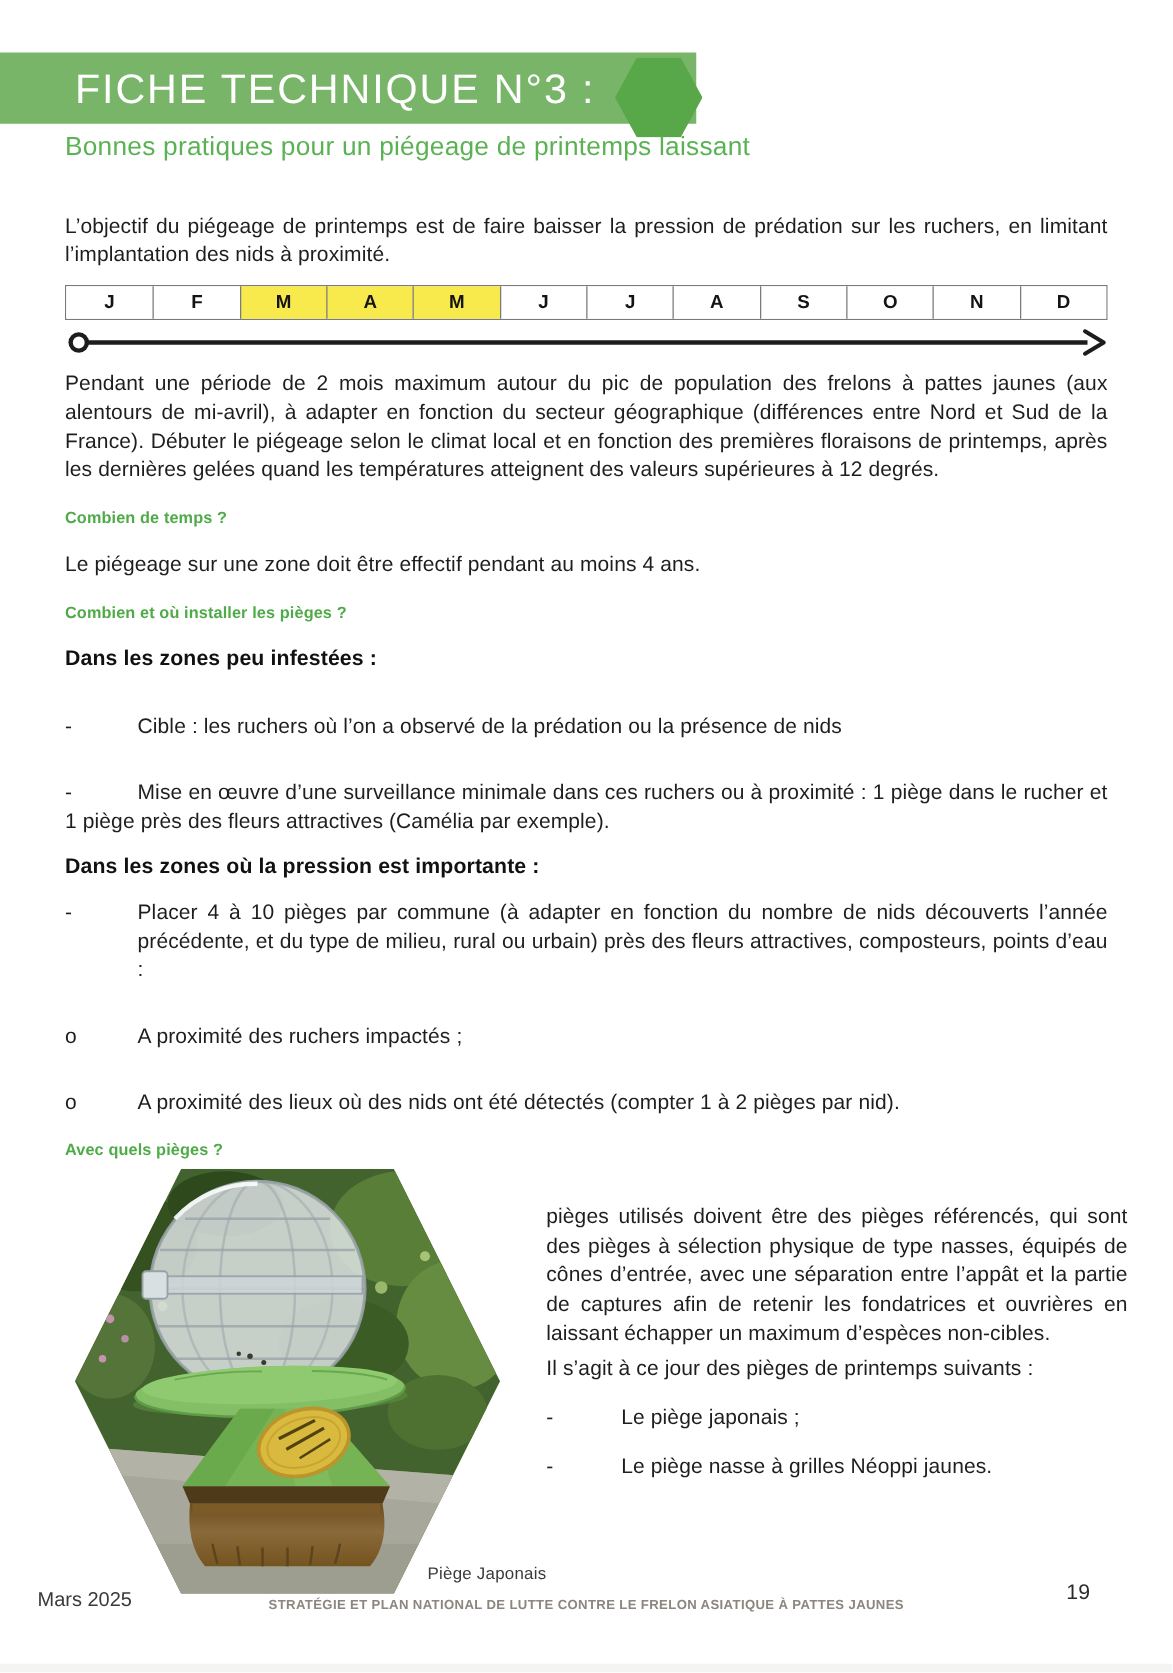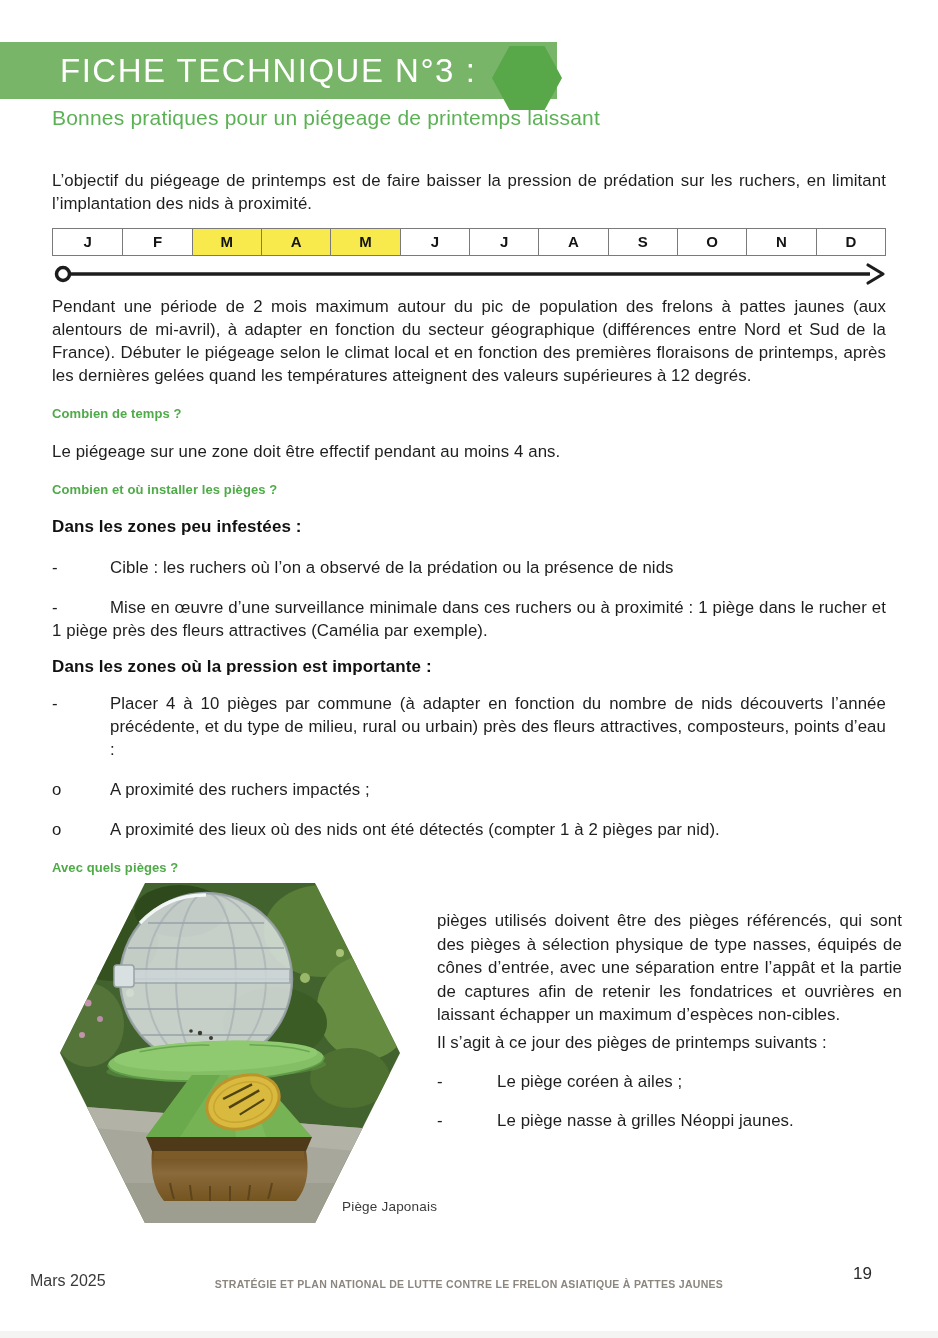--- a/index.html
+++ b/index.html
@@ -34,21 +34,21 @@
     position:absolute;top:106px;left:52px;font-size:21px;color:var(--subtitle-green);
     font-weight:400;letter-spacing:0.2px;white-space:nowrap;
   }
   
   .content{position:absolute;top:160px;left:52px;width:834px;}
   p{margin:0;font-size:16.8px;line-height:23px;letter-spacing:0.1px;}
   .para{margin-top:9px;text-align:justify;}
   .gap{margin-top:14px;}
   .h-green{margin-top:15px;font-size:13px;line-height:24px;font-weight:bold;color:var(--heading-green);}
   .h-bold{margin-top:13px;font-size:17px;line-height:24px;font-weight:bold;color:#111;}
-  .li{margin-top:17px;text-align:justify;}
+  .li{margin-top:30px;text-align:justify;}
   .li.single{text-align:left;}
   .marker{display:inline-block;width:58px;}
   .li-hang{margin-top:13px;padding-left:58px;position:relative;text-align:justify;}
   .marker-abs{position:absolute;left:0;top:0;}
   .tight{font-size:16.4px;letter-spacing:0;word-spacing:-1px;white-space:nowrap;text-align:left;}
   
   .cal{
     margin-top:13px;display:grid;grid-template-columns:repeat(12,1fr);
     border:1.5px solid var(--table-border);
   }
@@ -221,21 +221,21 @@
           <path d="M110,300 q2,10 4,16 M130,302 q1,10 2,15 M150,303 q0,10 0,15 M170,303 q0,10 0,15 M190,302 q-1,10 -2,15 M212,300 q-2,10 -4,16" fill="none" stroke="#5c441d" stroke-width="2"></path>
           <rect x="94" y="268" width="150" height="8" fill="#7d5c29" opacity="0.9"></rect>
         </g>
       </svg>
       <div class="fig-caption">Piège Japonais</div>
     </div>
 
     <div class="right-col">
       <p class="desc">pièges utilisés doivent être des pièges référencés, qui sont des pièges à sélection physique de type nasses, équipés de cônes d’entrée, avec une séparation entre l’appât et la partie de captures afin de retenir les fondatrices et ouvrières en laissant échapper un maximum d’espèces non-cibles.</p>
       <p class="list-intro">Il s’agit à ce jour des pièges de printemps suivants :</p>
-      <p class="li single"><span class="marker">-</span><span>Le piège coréen à ailes ;</span></p>
+      <p class="li single"><span class="marker">-</span><span>Le piège japonais ;</span></p>
       <p class="li single"><span class="marker">-</span><span>Le piège nasse à grilles Néoppi jaunes.</span></p>
     </div>
   </div>
 
 </div>
 
 <div class="footer">
   <div class="footer-date">Mars 2025</div>
   <div class="footer-center">STRATÉGIE ET PLAN NATIONAL DE LUTTE CONTRE LE FRELON ASIATIQUE À PATTES JAUNES</div>
   <div class="footer-page">19</div>

